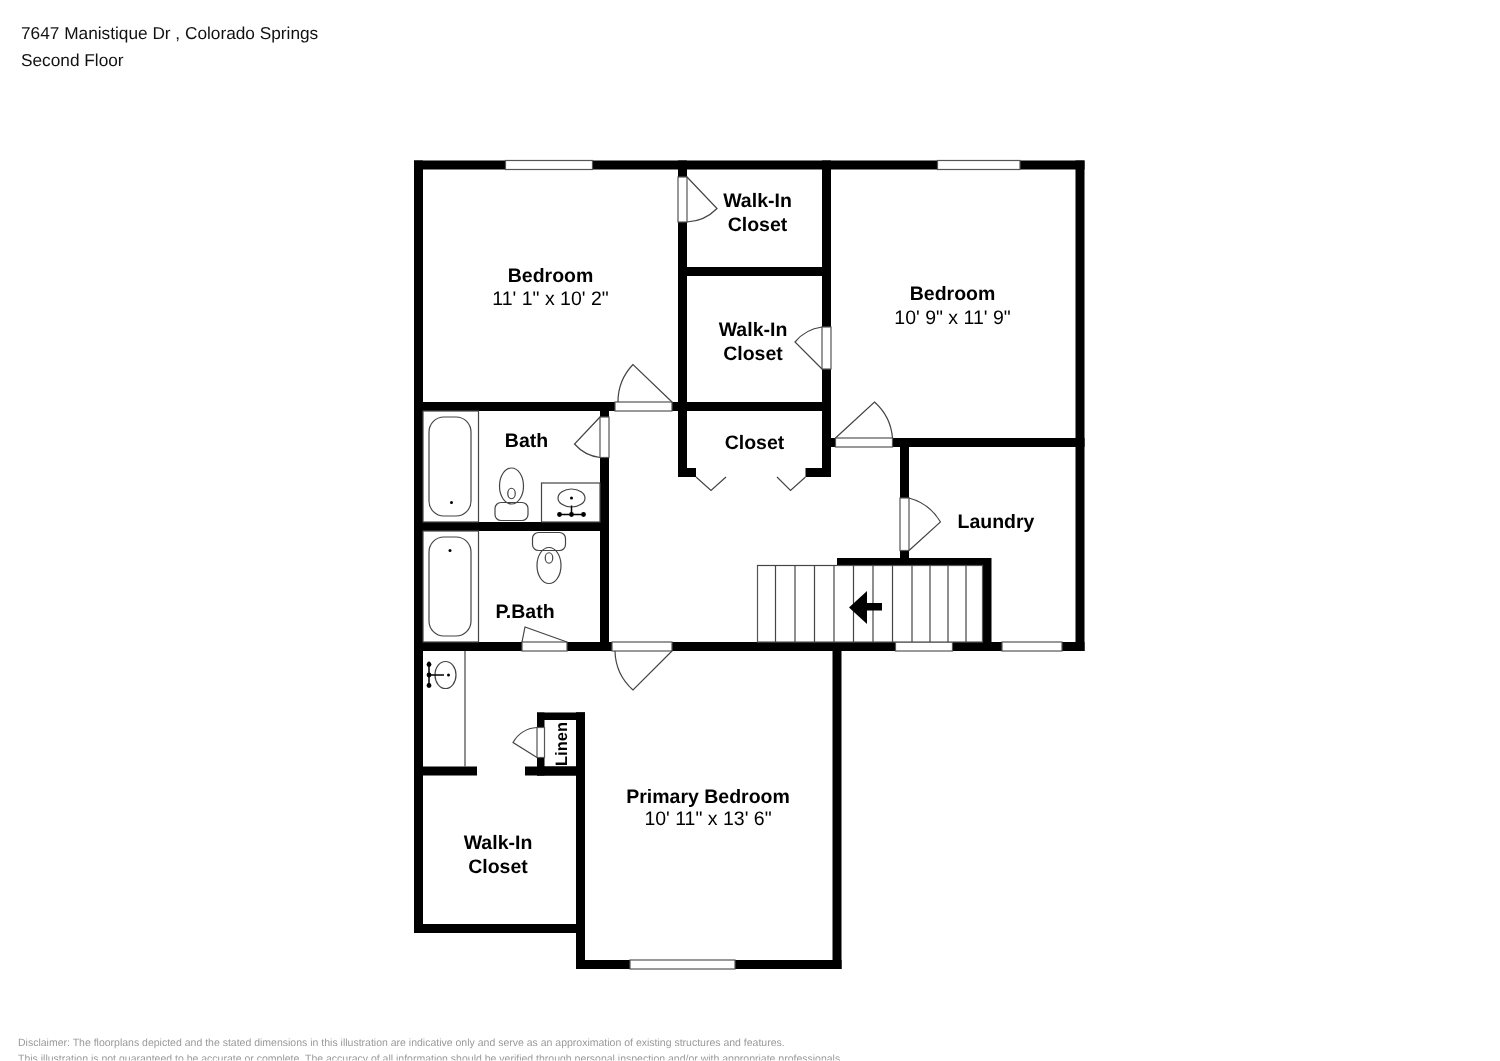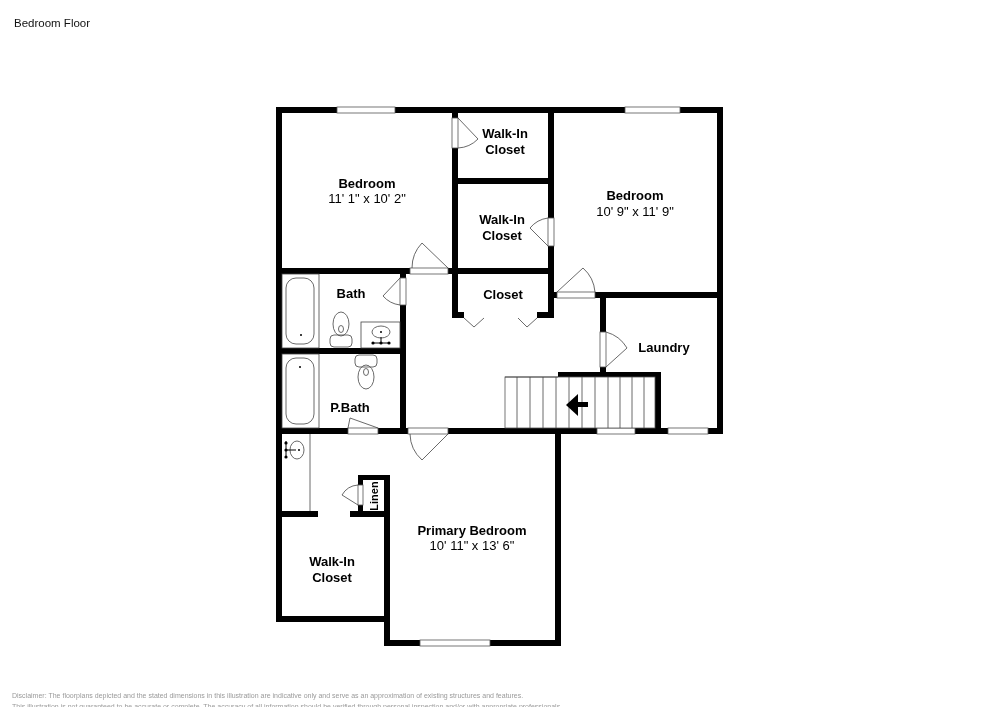--- a/index.html
+++ b/index.html
@@ -12,21 +12,22 @@
   .room-name { font-family: "Liberation Sans", sans-serif; font-weight: bold; font-size: 13px; fill: #000; }
   .room-dim { font-family: "Liberation Sans", sans-serif; font-size: 13px; fill: #000; }
   .wall { fill: #000; }
   .win { fill: #fff; stroke: #555; stroke-width: 0.8; }
   .thin { fill: none; stroke: #444; stroke-width: 0.8; }
 </style>
 </head>
 <body>
 
 <div class="header">
-  <div>Bedroom Floor</div>
+  <div>7647 Manistique Dr , Colorado Springs</div>
+  <div>Second Floor</div>
 </div>
 
 <svg class="plan" viewBox="0 0 1000 707" xmlns="http://www.w3.org/2000/svg">
 
   <g>
 
     <rect class="wall" x="276" y="107" width="447" height="6"></rect>
 
     <rect class="wall" x="276" y="107" width="6" height="515"></rect>
 

